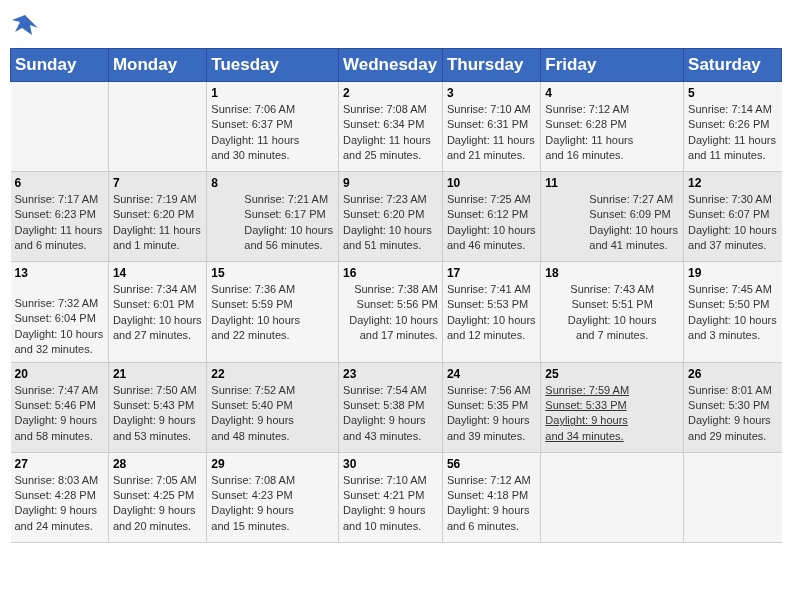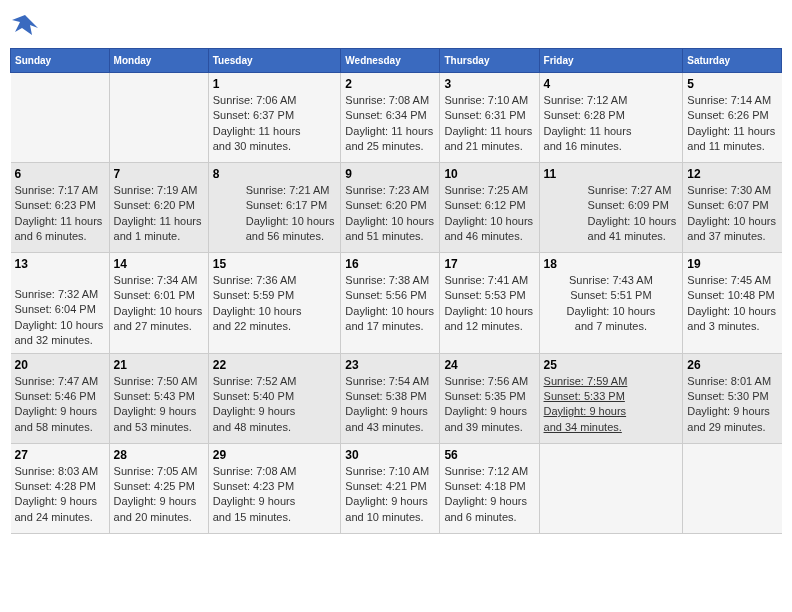--- a/index.html
+++ b/index.html
@@ -49,21 +49,21 @@
     table {
       width: 100%;
       border-collapse: collapse;
       font-size: 11px;
     }
     thead tr th {
       background-color: #3a6abf;
       color: #fff;
       padding: 6px 4px;
       text-align: left;
-      font-size: 10px;
+      font-size: 17px;
       font-weight: bold;
       border: 1px solid #2a50a0;
     }
     tbody tr {
       border-bottom: 1px solid #ccc;
     }
     tbody tr:nth-child(odd) {
       background-color: #f5f5f5;
     }
     tbody tr:nth-child(even) {
@@ -227,21 +227,21 @@
         </td>
         <td>
           <span class="day-num">15</span>
           <div class="day-info" style="white-space: pre-line;">Sunrise: 7:36 AM
 Sunset: 5:59 PM
 Daylight: 10 hours
 and 22 minutes.</div>
         </td>
         <td>
           <span class="day-num">16</span>
-          <div class="day-info" style="white-space: pre-line;">Sunrise: 7:38 AM
+          <div class="day-info" style="white-space: pre-line; text-align: right;">Sunrise: 7:38 AM
 Sunset: 5:56 PM
 Daylight: 10 hours
 and 17 minutes.</div>
         </td>
         <td>
           <span class="day-num">17</span>
           <div class="day-info" style="white-space: pre-line;">Sunrise: 7:41 AM
 Sunset: 5:53 PM
 Daylight: 10 hours
 and 12 minutes.</div>
@@ -249,21 +249,21 @@
         <td>
           <span class="day-num">18</span>
           <div class="day-info" style="white-space: pre-line; text-align: center;">Sunrise: 7:43 AM
 Sunset: 5:51 PM
 Daylight: 10 hours
 and 7 minutes.</div>
         </td>
         <td>
           <span class="day-num">19</span>
           <div class="day-info" style="white-space: pre-line;">Sunrise: 7:45 AM
-Sunset: 10:48 PM
+Sunset: 5:50 PM
 Daylight: 10 hours
 and 3 minutes.</div>
         </td>
       </tr>
       <tr>
         <td>
           <span class="day-num">20</span>
           <div class="day-info" style="white-space: pre-line;">Sunrise: 7:47 AM
 Sunset: 5:46 PM
 Daylight: 9 hours

